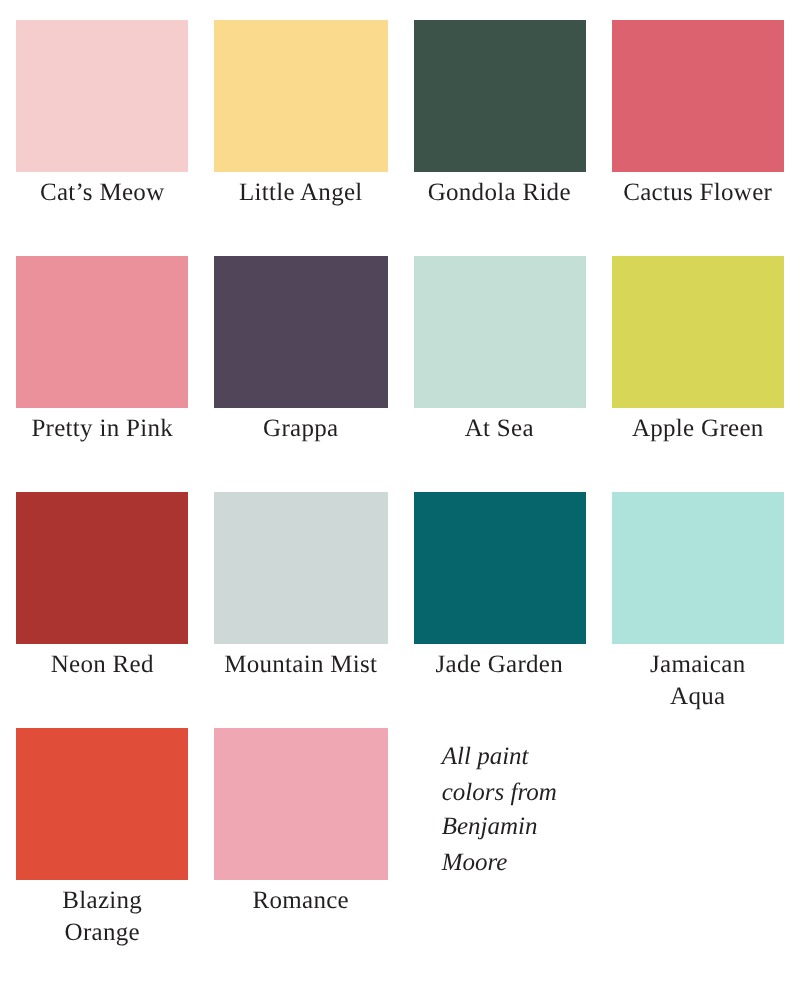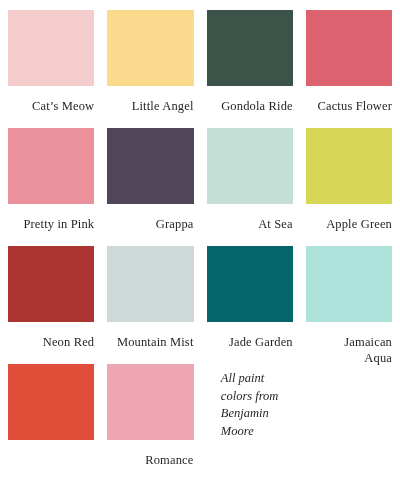--- a/index.html
+++ b/index.html
@@ -34,22 +34,22 @@
     align-items: stretch;
   }
 
   .swatch-chip {
     width: 100%;
     height: 76px;
     flex: 0 0 76px;
   }
 
   .swatch-label {
-    margin-top: 12px;
-    text-align: right;
+    margin-top: 2px;
+    text-align: center;
     font-size: 12.5px;
     line-height: 16px;
     letter-spacing: 0.15px;
     color: #231f20;
     white-space: pre-line;
   }
 
   
   .attribution-cell {
     display: flex;
@@ -128,20 +128,22 @@
   </div>
 
   <div class="swatch-cell">
     <div class="swatch-chip" style="background-color: rgb(174, 227, 220);"></div>
     <div class="swatch-label">Jamaican
 Aqua</div>
   </div>
 
   <div class="swatch-cell">
     <div class="swatch-chip" style="background-color: rgb(224, 77, 56);"></div>
+    <div class="swatch-label">Blazing
+Orange</div>
   </div>
 
   <div class="swatch-cell">
     <div class="swatch-chip" style="background-color: rgb(239, 168, 179);"></div>
     <div class="swatch-label">Romance</div>
   </div>
 
   <div class="attribution-cell">
     <div class="attribution-note">All paint
 colors from

